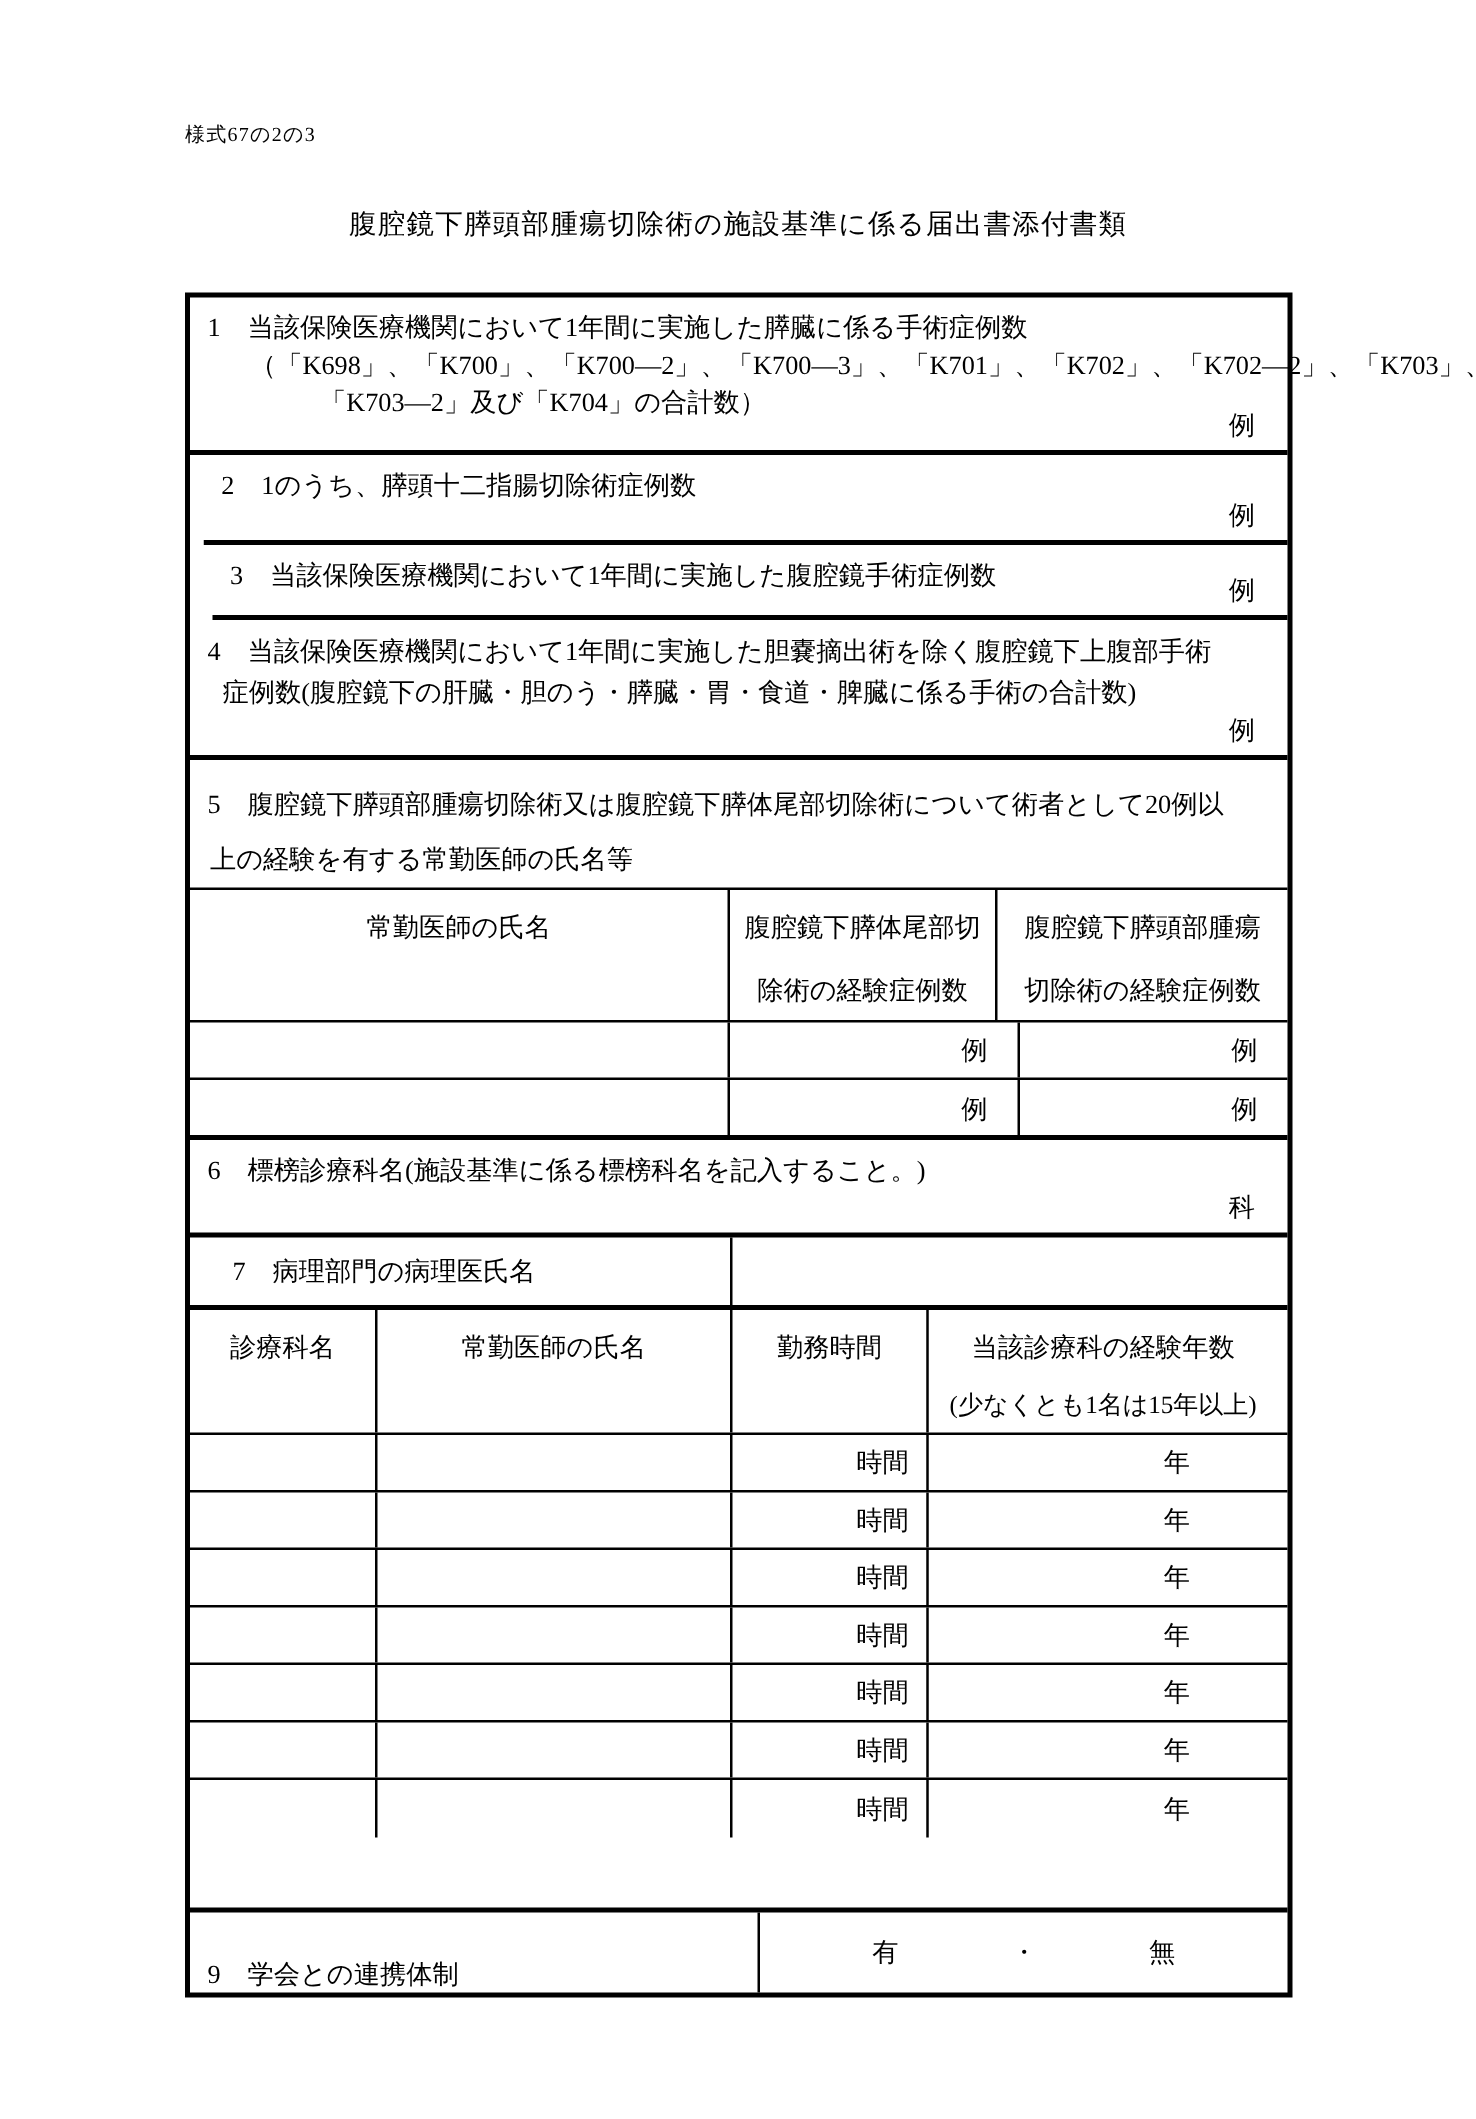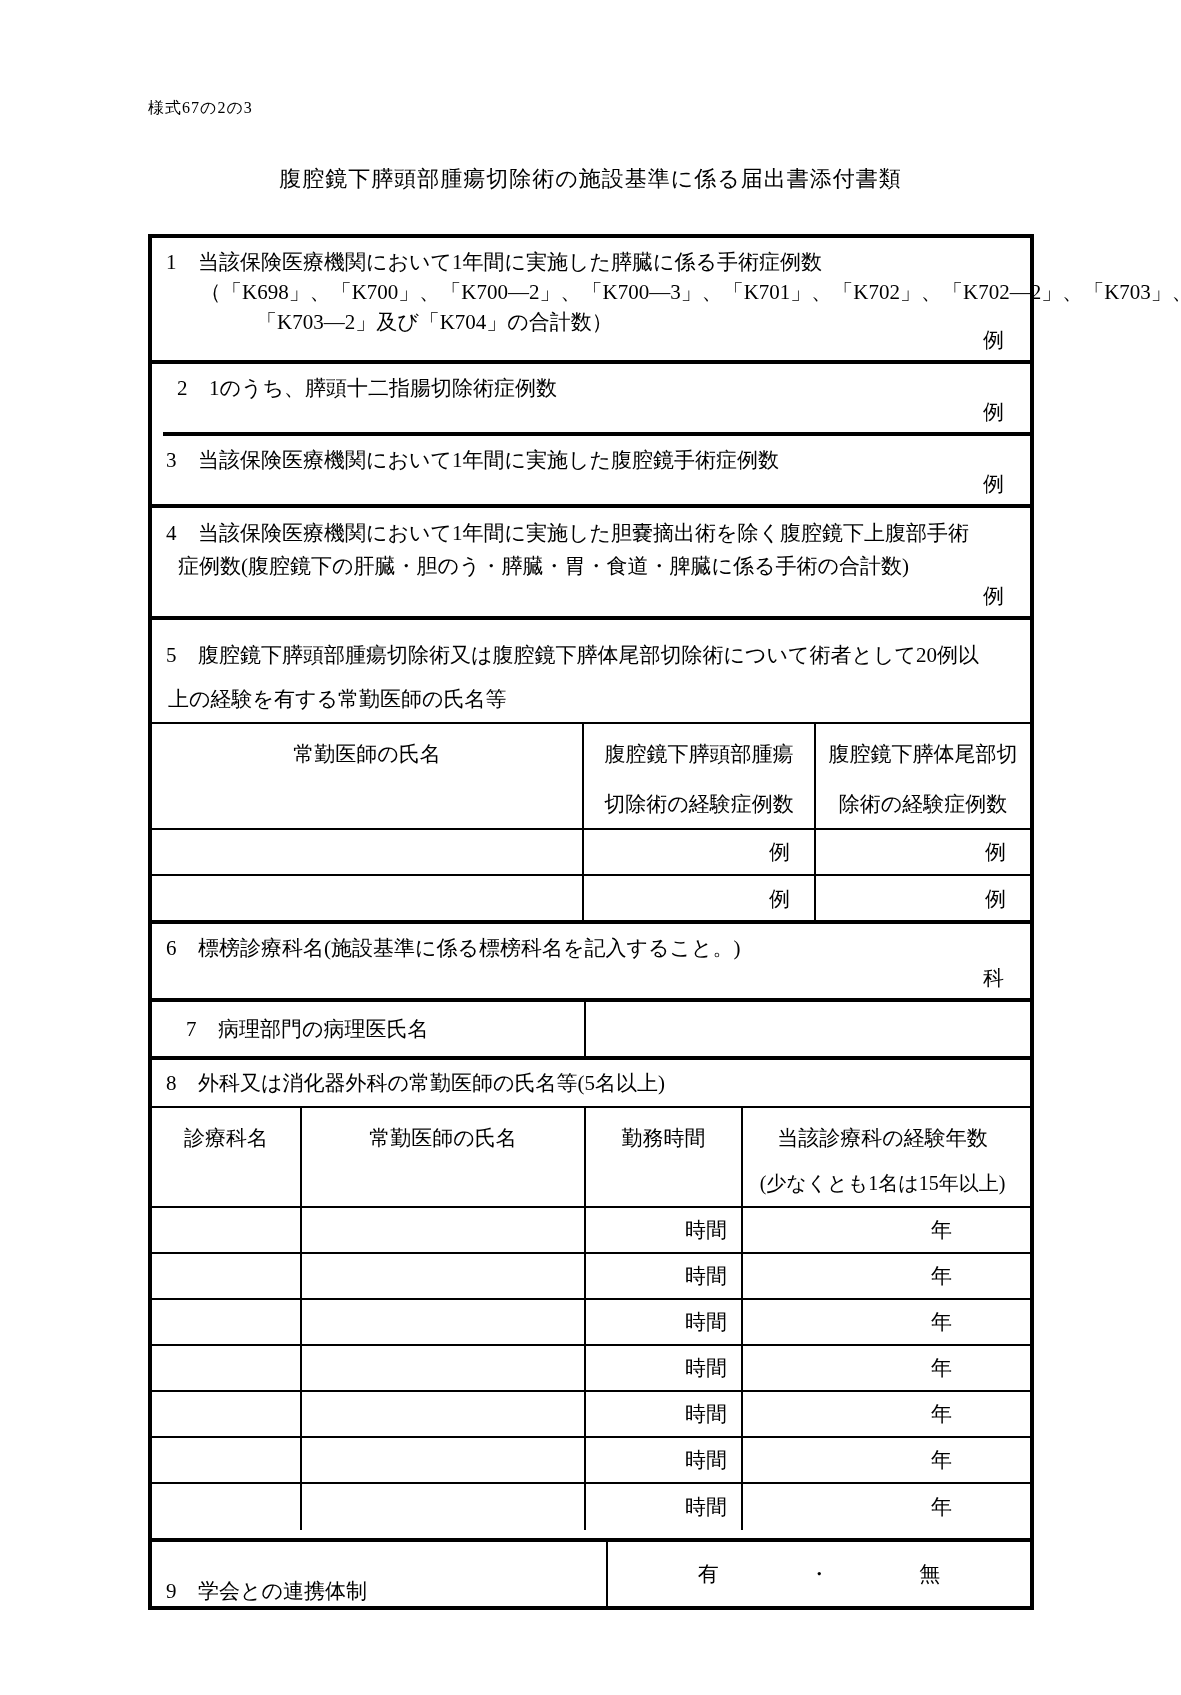--- a/index.html
+++ b/index.html
@@ -23,21 +23,21 @@
   .num{display:inline-block;width:46px;padding-left:14px;box-sizing:border-box;}
   .ind1{padding-left:48px;}
   .ind2{padding-left:104px;}
   .ind3{padding-left:26px;}
   .ind4{padding-left:16px;}
   .unit-br{position:absolute;right:26px;bottom:8px;line-height:24px;}
 
   
   .s1{height:126px;padding-top:9px;}
   .s2{height:72px;padding-top:9px;margin-left:11px;}
-  .s3{height:72px;padding-top:9px;}
+  .s3{height:60px;padding-top:9px;margin-left:18px;}
   .s4{height:112px;padding-top:9px;}
   .s4 .ln{line-height:33px;}
   .s5{height:304px;}
   .s5 .txt{height:102px;padding-top:13px;box-sizing:border-box;}
   .s5 .txt .ln{line-height:44px;}
   .s6{height:78px;padding-top:9px;}
   .s7{height:58px;display:flex;}
   .s8{height:482px;}
   .s9{height:64px;display:flex;}
 
@@ -117,28 +117,28 @@
     <div class="sec s5">
       <div class="txt">
         <div class="ln"><span class="num">5</span><span>腹腔鏡下膵頭部腫瘍切除術又は腹腔鏡下膵体尾部切除術について術者として20例以</span></div>
         <div class="ln ind4">上の経験を有する常勤医師の氏名等</div>
       </div>
       <div class="itable">
         <div class="irow ihead">
           <div class="ic ic1">
               <div>常勤医師の氏名</div>
             </div>
+          <div class="ic ic3">
+            <div>腹腔鏡下膵体尾部切</div>
+            <div class="l2">除術の経験症例数</div>
+          </div>
           <div class="ic ic2">
             <div>腹腔鏡下膵頭部腫瘍</div>
             <div class="l2">切除術の経験症例数</div>
           </div>
-          <div class="ic ic3">
-            <div>腹腔鏡下膵体尾部切</div>
-            <div class="l2">除術の経験症例数</div>
-          </div>
         </div>
         <div class="irow idata">
           <div class="ic ic1"></div>
           <div class="ic ic2 cell-unit">
               <span>例</span>
             </div>
           <div class="ic ic3 cell-unit">
               <span>例</span>
             </div>
         </div>
@@ -160,23 +160,20 @@
     </div>
 
     <div class="sec s7">
       <div class="c-left">
         <div class="ln"><span class="num">7</span><span>病理部門の病理医氏名</span></div>
       </div>
       <div class="c-right"></div>
     </div>
 
     <div class="sec s8">
-      <div class="s8-title">
-        <div class="ln"><span class="num">8</span><span>外科又は消化器外科の常勤医師の氏名等(5名以上)</span></div>
-      </div>
       <div class="hrow">
         <div class="hc c81">
             <div>診療科名</div>
           </div>
         <div class="hc c82">
             <div>常勤医師の氏名</div>
           </div>
         <div class="hc c83">
             <div>勤務時間</div>
           </div>

